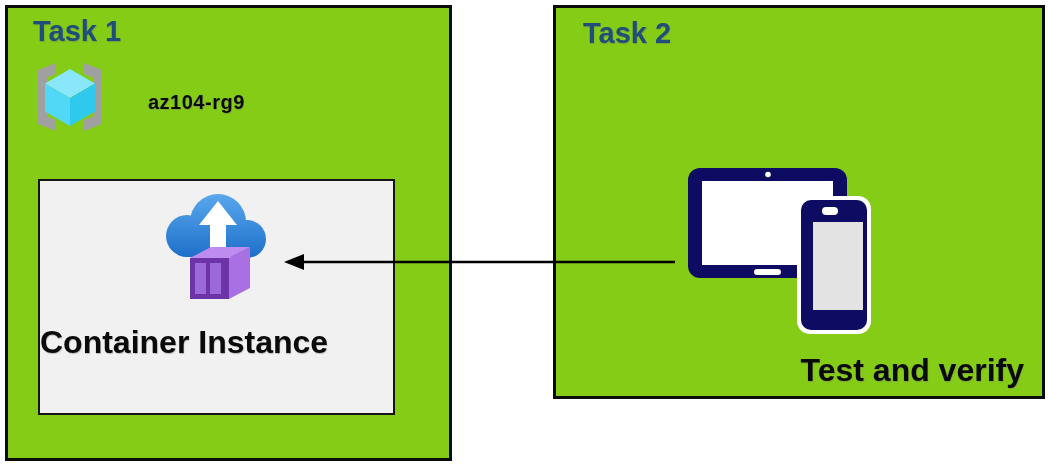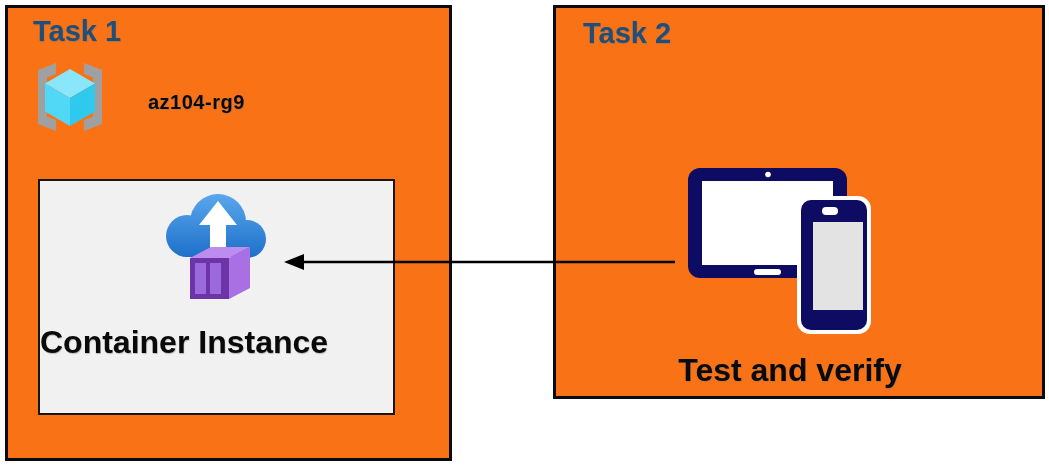--- a/index.html
+++ b/index.html
@@ -1,21 +1,21 @@
 <!DOCTYPE html>
 <html><head>
 <meta charset="utf-8">
 <style>
   html,body{margin:0;padding:0;background:#ffffff;}
   .canvas{
     position:relative;width:1049px;height:465px;background:#ffffff;overflow:hidden;
     font-family:"Liberation Sans","DejaVu Sans",sans-serif;
   }
   .task-box{
-    position:absolute;box-sizing:border-box;border:3px solid #0b0b0b;background:#f97316;
+    position:absolute;box-sizing:border-box;border:3px solid #0b0b0b;background:#84cc16;
   }
   .task-box.t1{left:5px;top:5px;width:447px;height:456px;}
   .task-box.t2{left:553px;top:5px;width:492px;height:394px;}
   .task-title{
     position:absolute;font-size:29px;font-weight:700;color:#1f4e79;
     text-shadow:0.6px 0.9px 0.7px rgba(110,110,110,0.45);white-space:nowrap;
   }
   .t1 .task-title{left:25px;top:7px;}
   .t2 .task-title{left:27px;top:9px;}
   .rg-icon{position:absolute;left:20px;top:50px;width:84px;height:78px;}
@@ -29,21 +29,21 @@
     background:#f1f1f1;border:2px solid #161616;
   }
   .aci-icon{position:absolute;left:120px;top:10px;width:112px;height:112px;}
   .inner-label{
     position:absolute;left:0;top:143px;width:100%;text-align:left;
     font-size:32px;font-weight:700;color:#0a0a0a;white-space:nowrap;
     text-shadow:0.6px 0.9px 0.7px rgba(120,120,120,0.45);
   }
   .devices-icon{position:absolute;left:127px;top:156px;width:190px;height:170px;}
   .verify-label{
-    position:absolute;left:0;top:344px;width:468px;text-align:center;
+    position:absolute;left:0;top:344px;width:468px;text-align:right;
     font-size:32px;font-weight:700;color:#0a0a0a;white-space:nowrap;
     text-shadow:0.6px 0.9px 0.7px rgba(120,120,120,0.45);
   }
   .arrow-overlay{position:absolute;left:0;top:0;width:1049px;height:465px;z-index:5;pointer-events:none;}
 </style>
 </head>
 <body>
 
 <div class="canvas">
 

